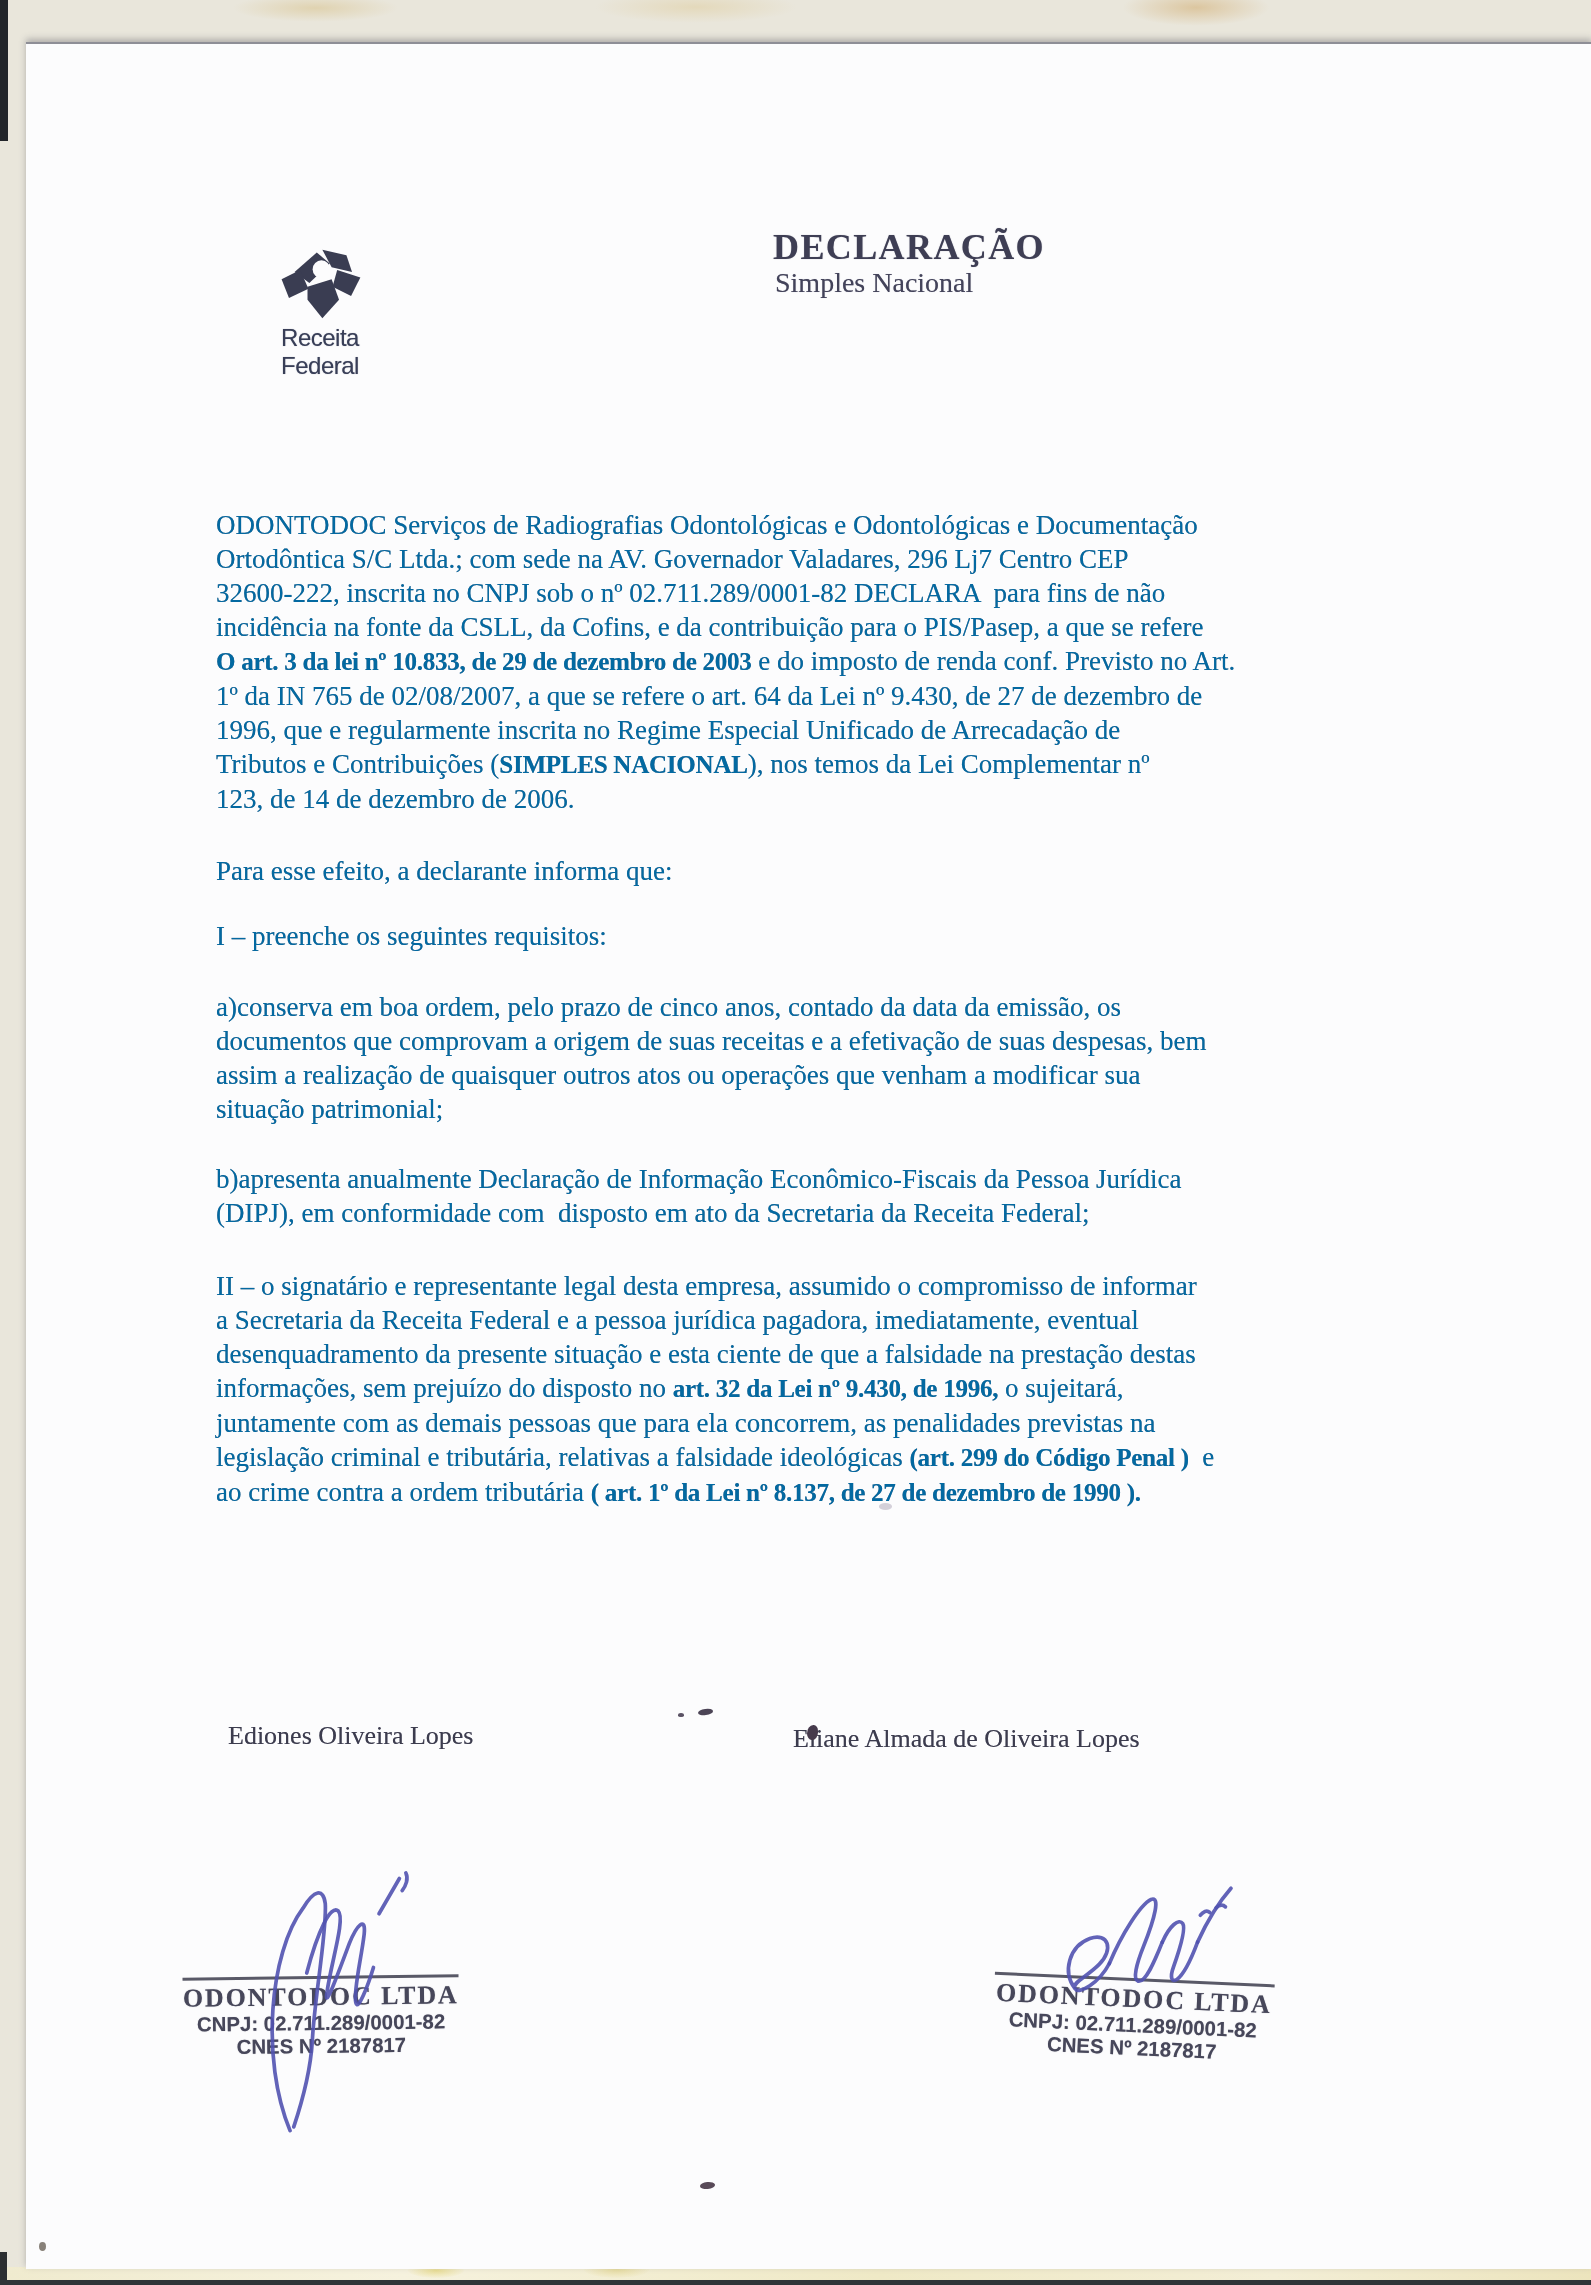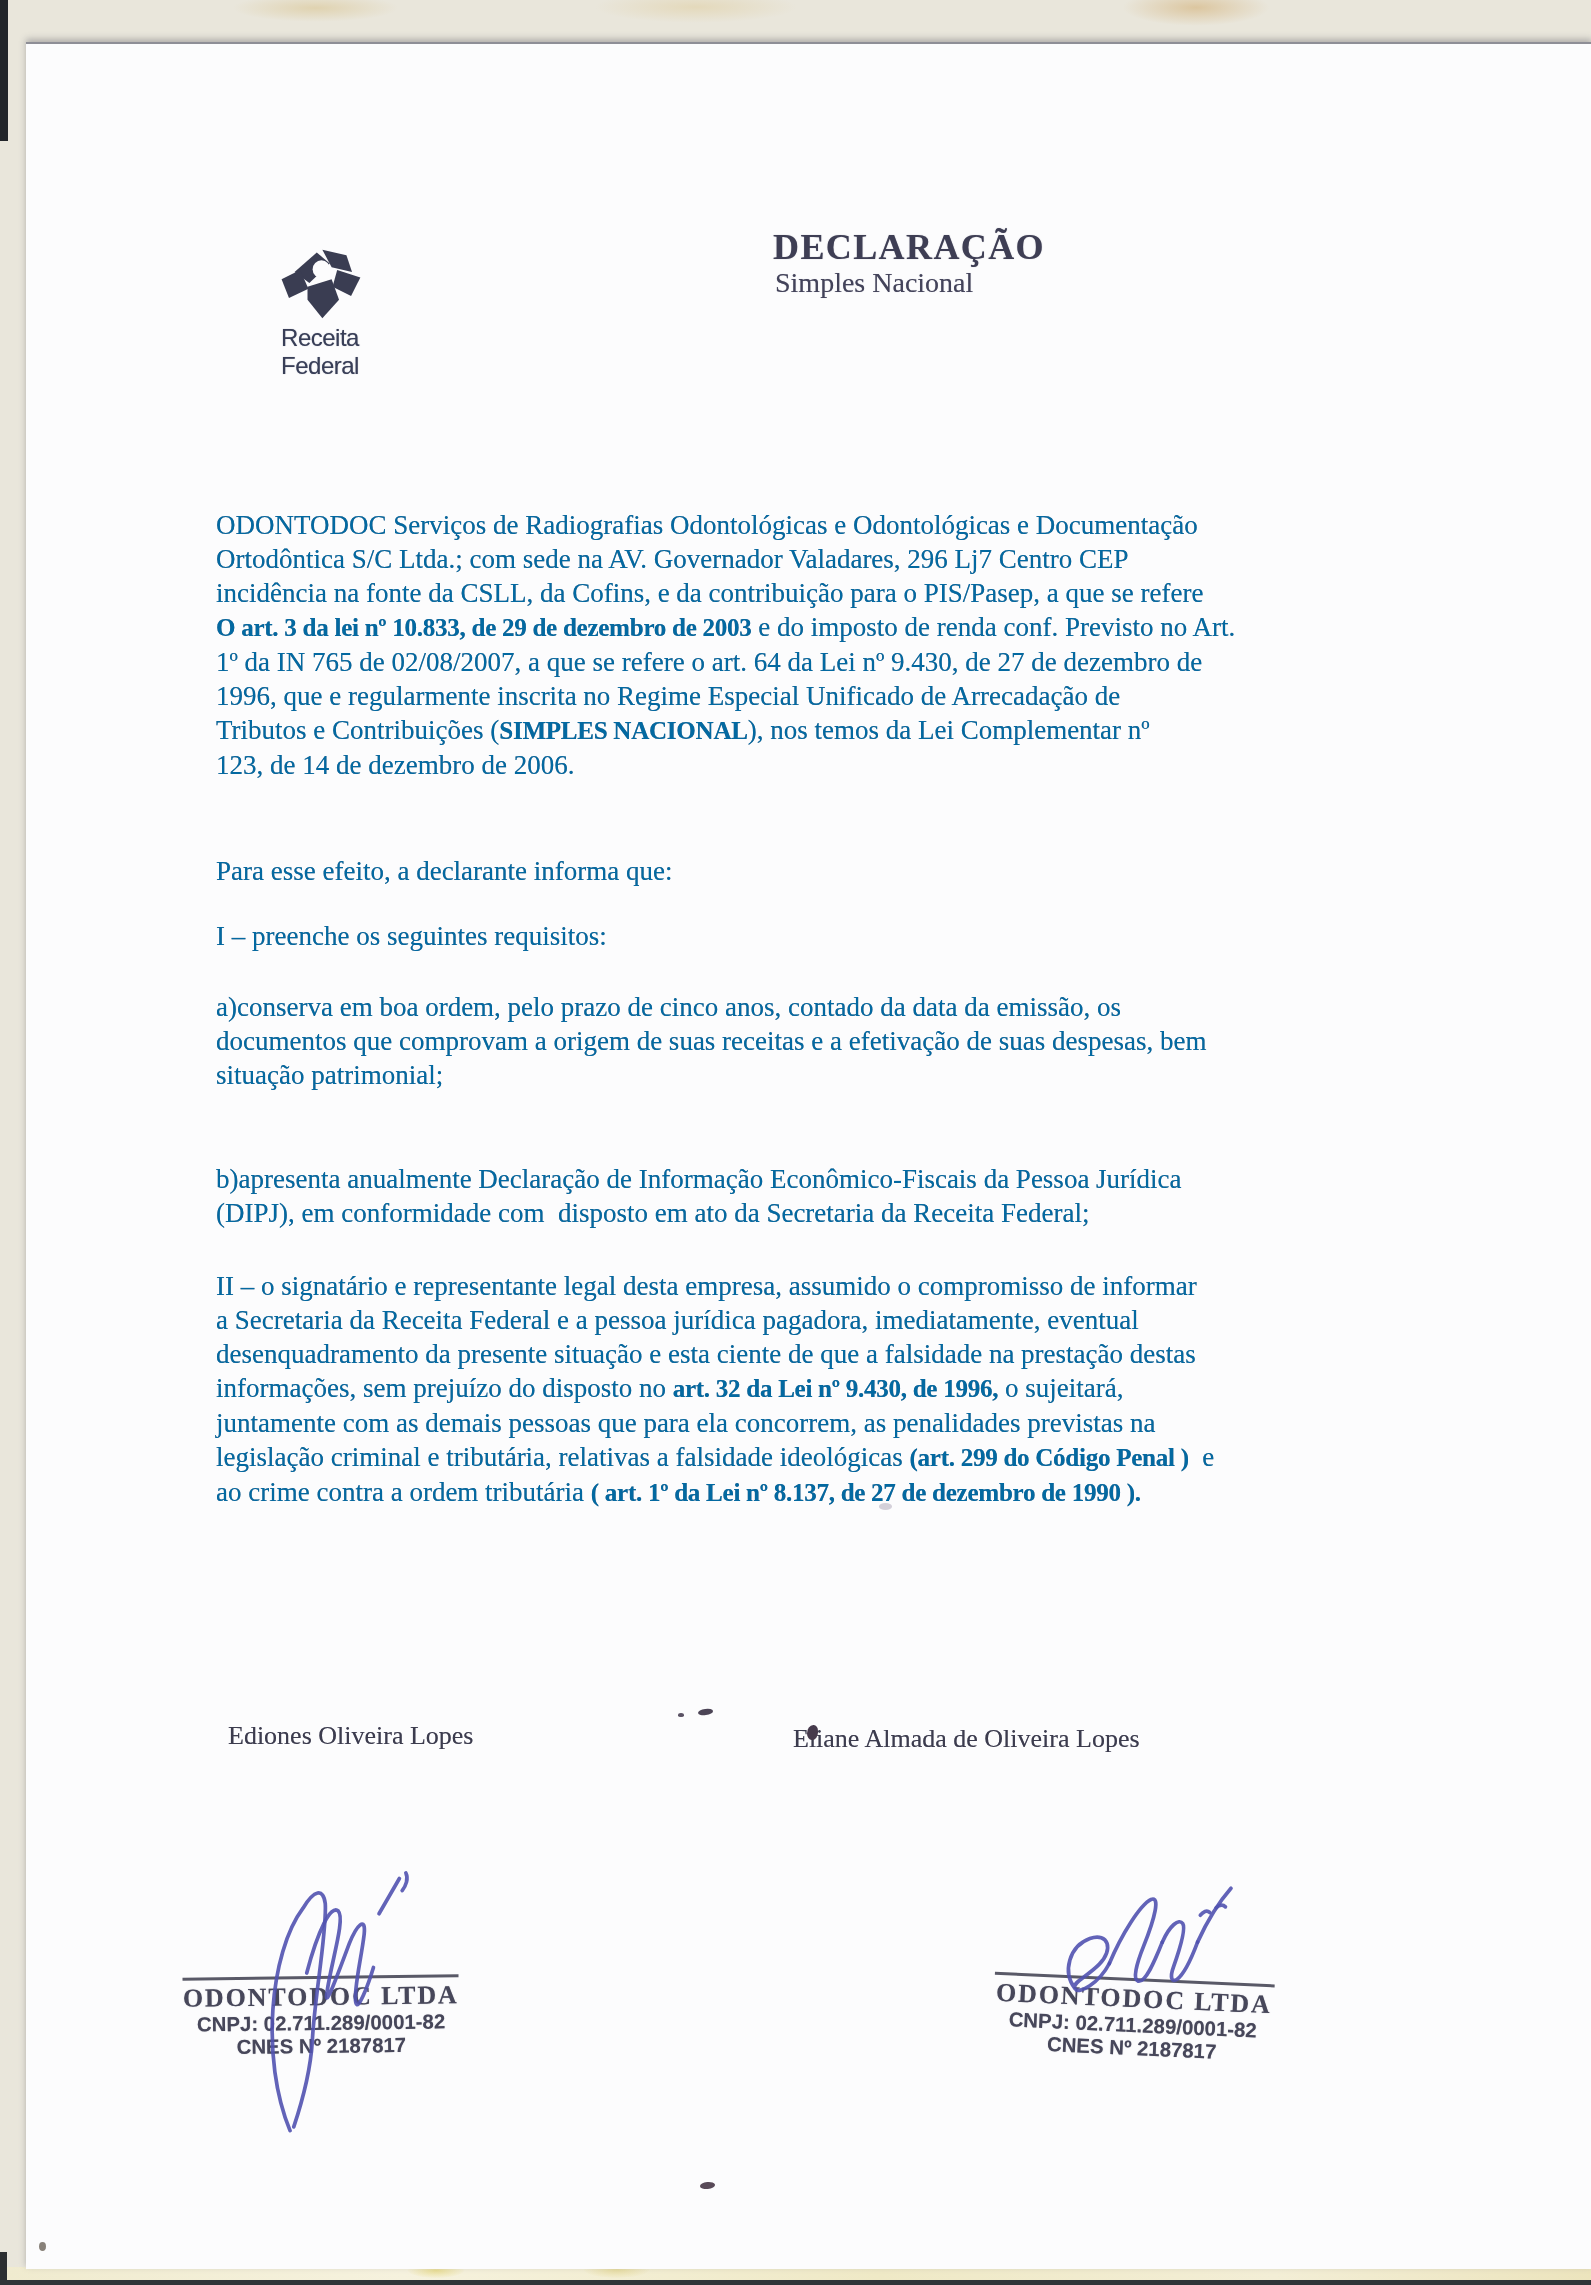--- a/index.html
+++ b/index.html
@@ -118,36 +118,38 @@
     </svg>
     <div class="logo-word">Receita Federal</div>
   </div>
 
   <div class="doc-title">DECLARAÇÃO</div>
   <div class="doc-subtitle">Simples Nacional</div>
 
   <div class="para" style="top:464px">
       <div class="tline"><span>ODONTODOC Serviços de Radiografias Odontológicas e Odontológicas e Documentação</span></div>
       <div class="tline"><span>Ortodôntica S/C Ltda.; com sede na AV. Governador Valadares, 296 Lj7 Centro CEP</span></div>
+      <div class="tline"><span>32600-222, inscrita no CNPJ sob o nº 02.711.289/0001-82 DECLARA  para fins de não</span></div>
       <div class="tline"><span>incidência na fonte da CSLL, da Cofins, e da contribuição para o PIS/Pasep, a que se refere</span></div>
       <div class="tline"><span class="bseg">O art. 3 da lei nº 10.833, de 29 de dezembro de 2003</span><span> e do imposto de renda conf. Previsto no Art.</span></div>
       <div class="tline"><span>1º da IN 765 de 02/08/2007, a que se refere o art. 64 da Lei nº 9.430, de 27 de dezembro de</span></div>
       <div class="tline"><span>1996, que e regularmente inscrita no Regime Especial Unificado de Arrecadação de</span></div>
       <div class="tline"><span>Tributos e Contribuições (</span><span class="bseg">SIMPLES NACIONAL</span><span>), nos temos da Lei Complementar nº</span></div>
       <div class="tline"><span>123, de 14 de dezembro de 2006.</span></div>
     </div>
   <div class="para" style="top:810px">
       <div class="tline"><span>Para esse efeito, a declarante informa que:</span></div>
     </div>
   <div class="para" style="top:875px">
       <div class="tline"><span>I – preenche os seguintes requisitos:</span></div>
     </div>
   <div class="para" style="top:946px">
       <div class="tline"><span>a)conserva em boa ordem, pelo prazo de cinco anos, contado da data da emissão, os</span></div>
       <div class="tline"><span>documentos que comprovam a origem de suas receitas e a efetivação de suas despesas, bem</span></div>
+      <div class="tline"><span>assim a realização de quaisquer outros atos ou operações que venham a modificar sua</span></div>
       <div class="tline"><span>situação patrimonial;</span></div>
     </div>
   <div class="para" style="top:1118px">
       <div class="tline"><span>b)apresenta anualmente Declaração de Informação Econômico-Fiscais da Pessoa Jurídica</span></div>
       <div class="tline"><span>(DIPJ), em conformidade com  disposto em ato da Secretaria da Receita Federal;</span></div>
     </div>
   <div class="para" style="top:1225px">
       <div class="tline"><span>II – o signatário e representante legal desta empresa, assumido o compromisso de informar</span></div>
       <div class="tline"><span>a Secretaria da Receita Federal e a pessoa jurídica pagadora, imediatamente, eventual</span></div>
       <div class="tline"><span>desenquadramento da presente situação e esta ciente de que a falsidade na prestação destas</span></div>

